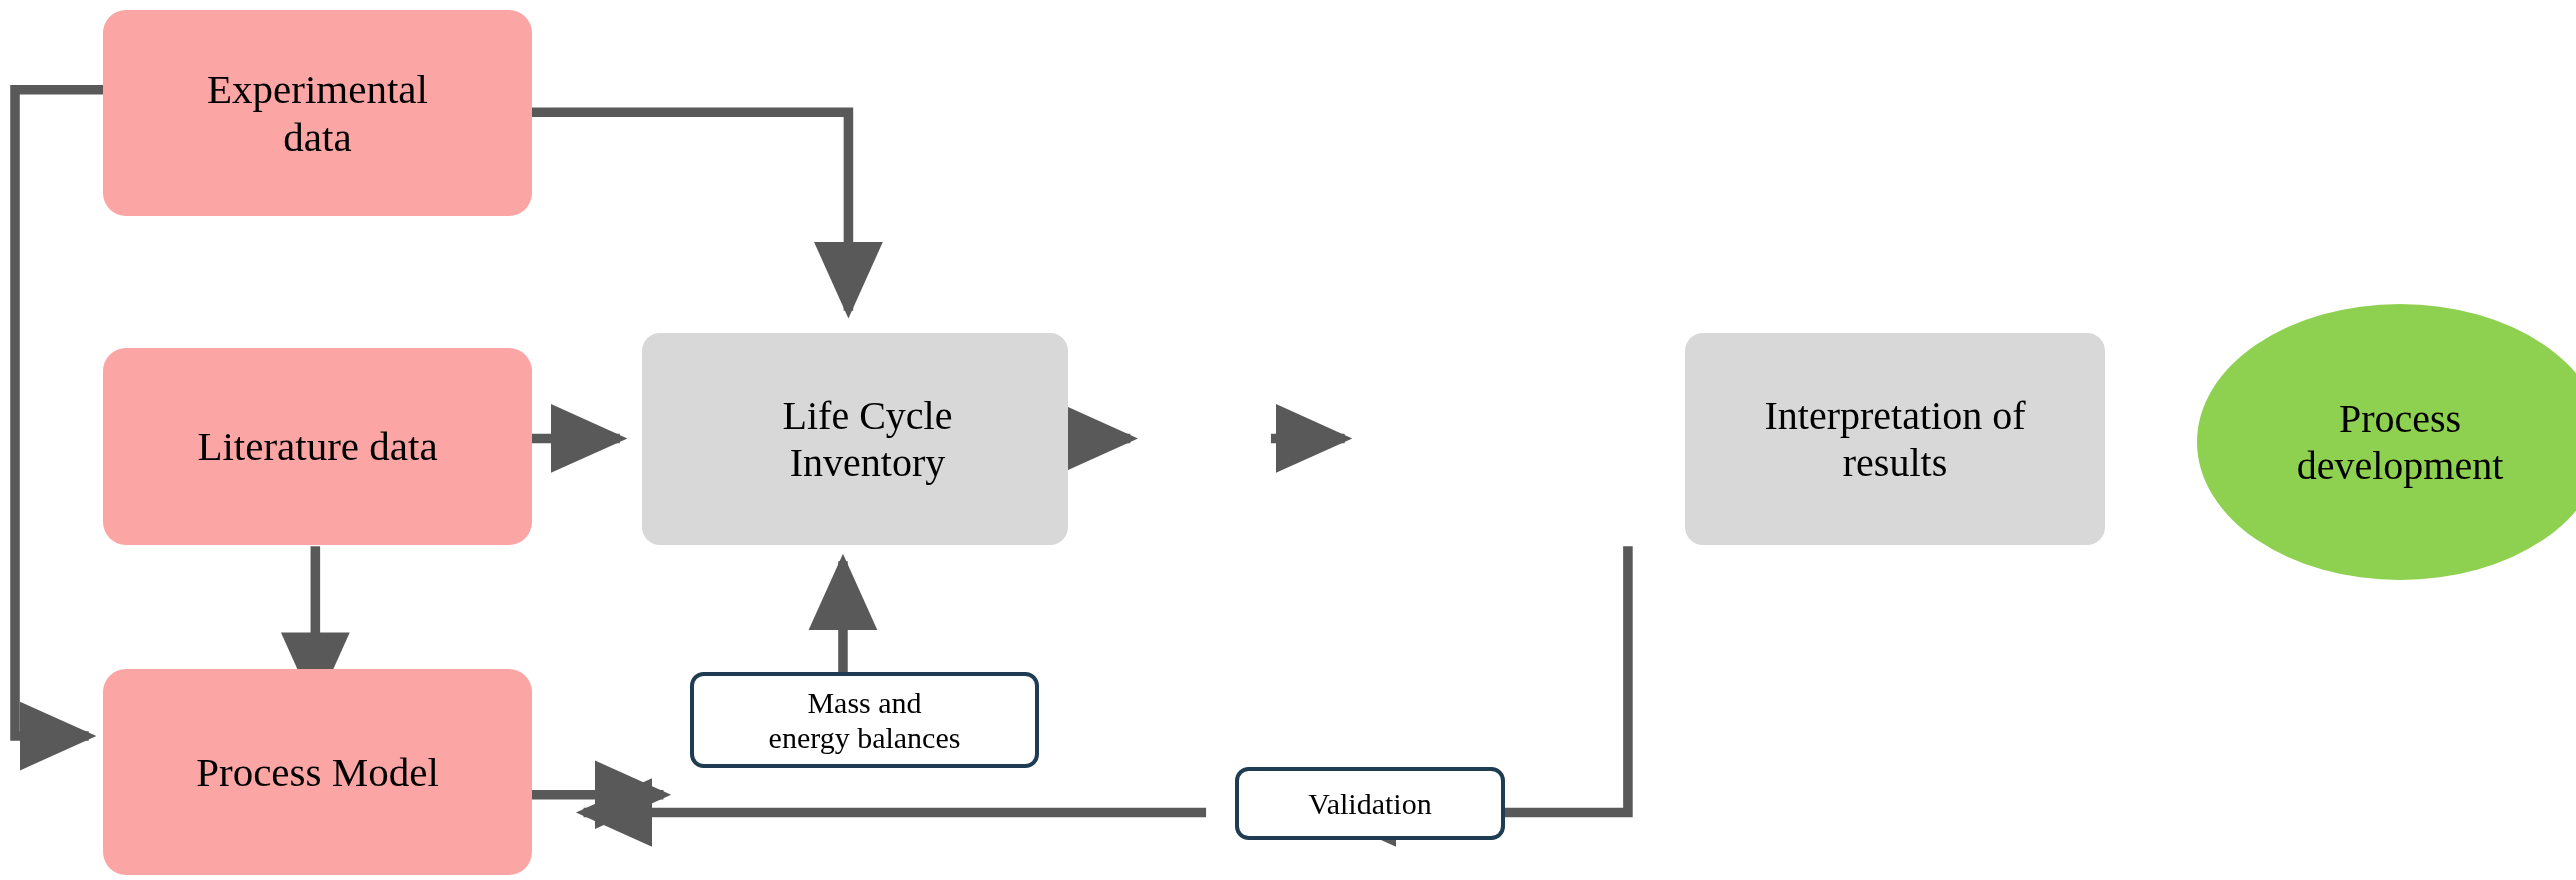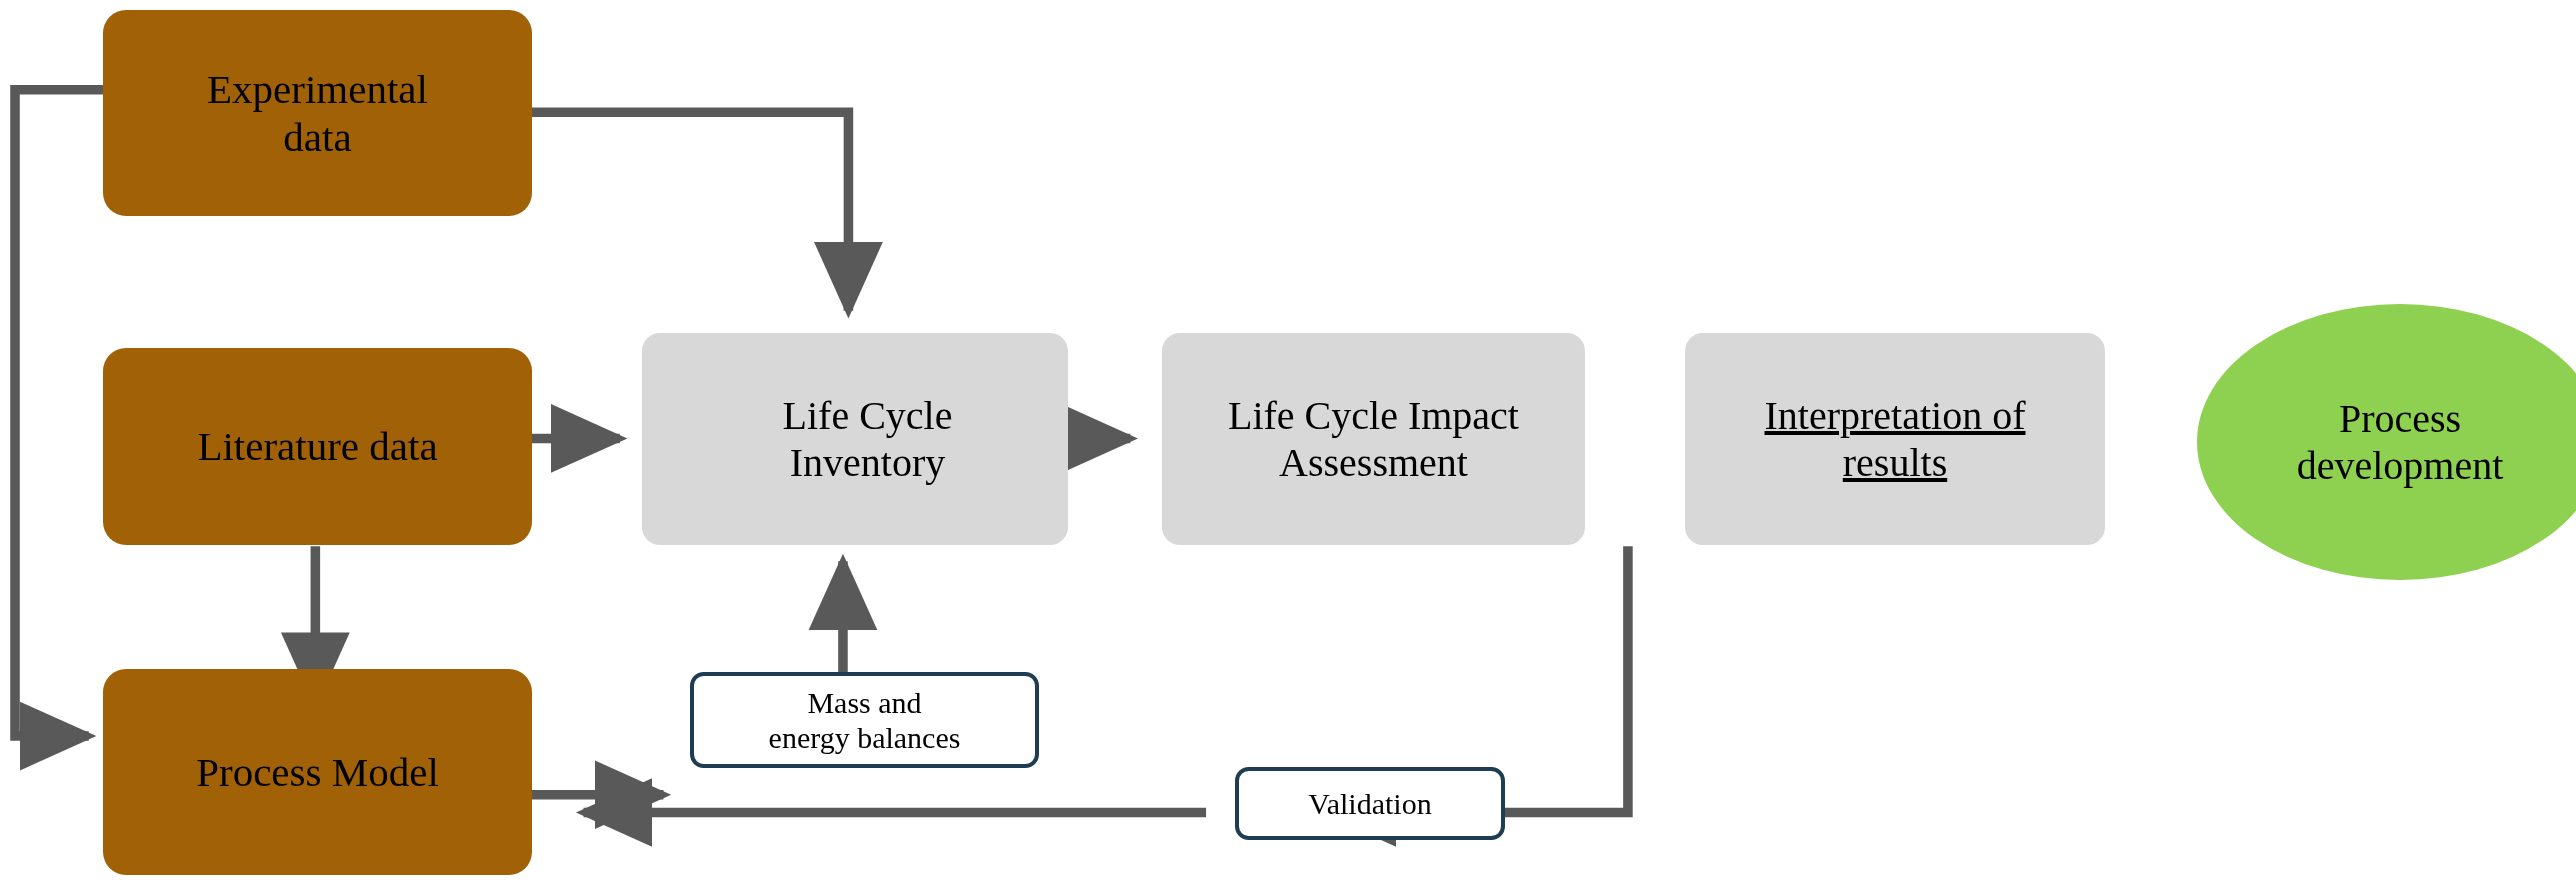--- a/index.html
+++ b/index.html
@@ -36,21 +36,21 @@
     z-index: 3;
   }
   .node .label {
     display: block;
     width: 100%;
     padding: 0 6.8px;
     box-sizing: border-box;
     white-space: pre-line;
   }
   .node-teal {
-    background: #a16207;
+    background: #fca5a5;
     border-radius: 23px;
     font-size: 41px;
     text-align: center;
   }
   .node-gray {
     background: #d8d8d8;
     border-radius: 18px;
     font-size: 40px;
   }
   .node-green {
@@ -64,21 +64,21 @@
     border-radius: 13.7px;
     font-size: 30px;
   }
 
   
   #node-experimental-data { left: 42px;   top: 4.1px;    width: 176px; height: 85px; }
   #node-literature-data   { left: 42px;   top: 143px;  width: 176px; height: 81px; }
   #node-process-model     { left: 42px;   top: 274px;  width: 176px; height: 85px; }
   #node-lci               { left: 263px;  top: 137px;  width: 175px; height: 87px; padding-left: 25px; }
   #node-lcia              { left: 476px;  top: 137px;  width: 173px; height: 87px; }
-  #node-interpretation    { left: 691px; top: 137px;  width: 172px; height: 87px; text-decoration: underline; }
+  #node-interpretation    { left: 691px; top: 137px;  width: 172px; height: 87px; }
   #node-process-dev       { left: 901px; top: 125px;  width: 167px; height: 113px; }
   #node-mass-energy       { left: 276px;  top: 276px;  width: 143px; height: 40px; margin-left: 16px;  }
   #node-validation        { left: 506px;  top: 315px;  width: 111px; height: 38px;  }
 </style>
 </head>
 <body>
 
 <div id="canvas">
 
   <svg id="edges" viewBox="0 0 3774 1290" aria-hidden="true">
@@ -134,24 +134,20 @@
 
   <div class="node node-teal" id="node-process-model" style="left: 103px; top: 669px; width: 429px; height: 206px;">
     <span class="label">Process Model</span>
   </div>
 
   <div class="node node-gray" id="node-lci" style="left: 642px; top: 333px; width: 426px; height: 212px;">
     <span class="label">Life Cycle
 Inventory</span>
   </div>
 
-  <div class="node node-gray" id="node-lcia" style="left: 1162px; top: 333px; width: 423px; height: 212px;">
-    <span class="label">Life Cycle Impact
-Assessment</span>
-  </div>
 
   <div class="node node-gray" id="node-interpretation" style="left: 1685px; top: 333px; width: 420px; height: 212px;">
     <span class="label">Interpretation of
 results</span>
   </div>
 
   <div class="node node-green" id="node-process-dev" style="left: 2197px; top: 304px; width: 406px; height: 276px;">
     <span class="label">Process
 development</span>
   </div>

